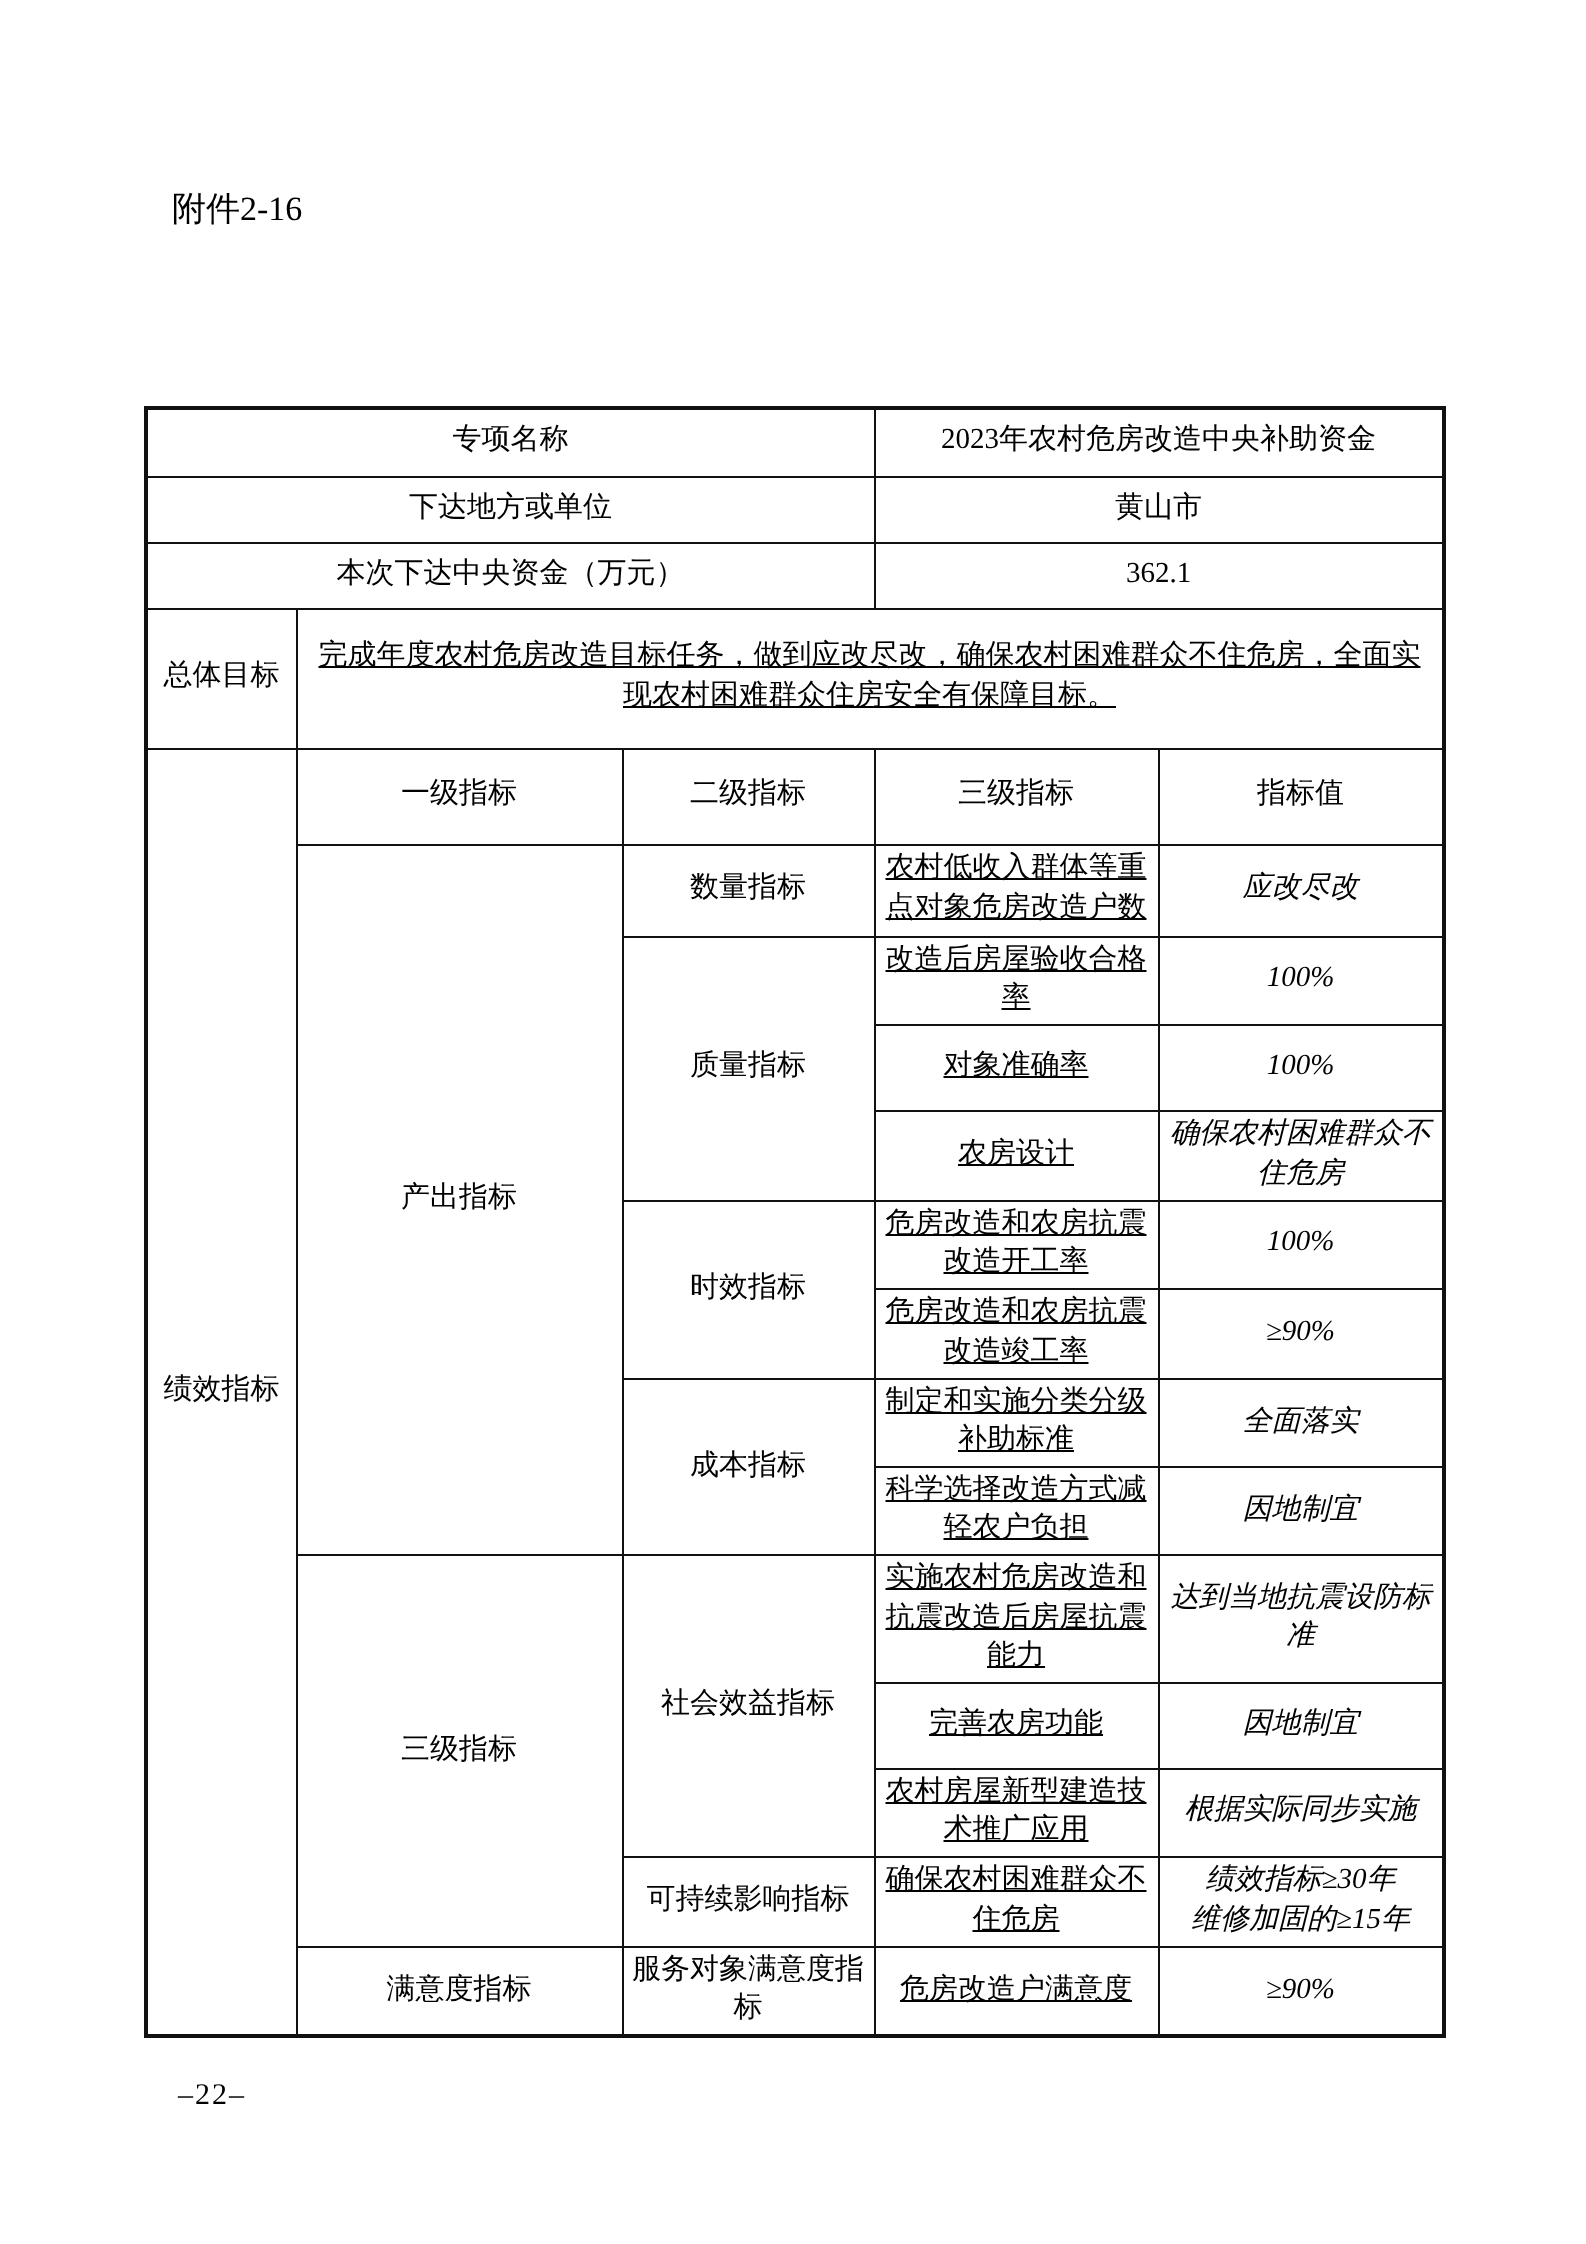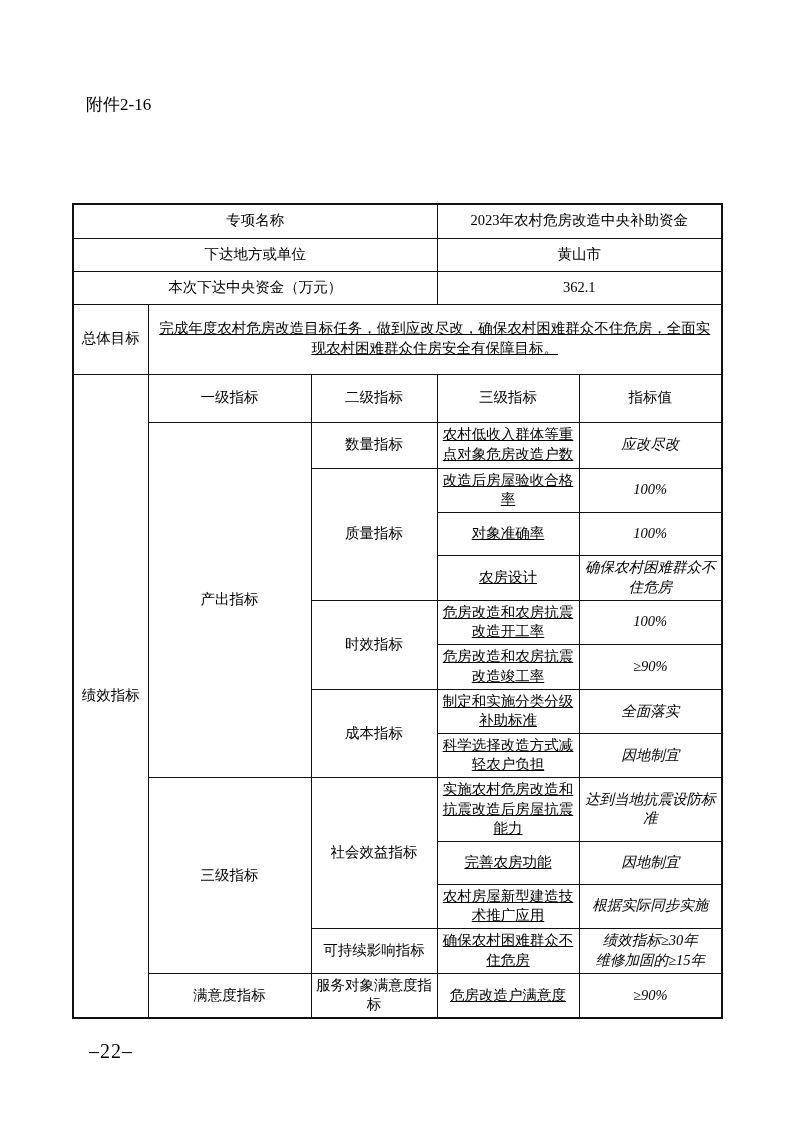--- a/index.html
+++ b/index.html
@@ -71,21 +71,21 @@
     text-decoration: underline;
   }
   td.v {
     white-space: pre-line;
     font-style: italic;
   }
   .page-number {
     position: absolute;
     left: 89px;
     top: 1040px;
-    font-size: 20px;
+    font-size: 15px;
     letter-spacing: 1px;
   }
 </style>
 </head>
 <body>
 
 <div class="page">
 
   <div class="attachment-label">附件2-16</div>
 

